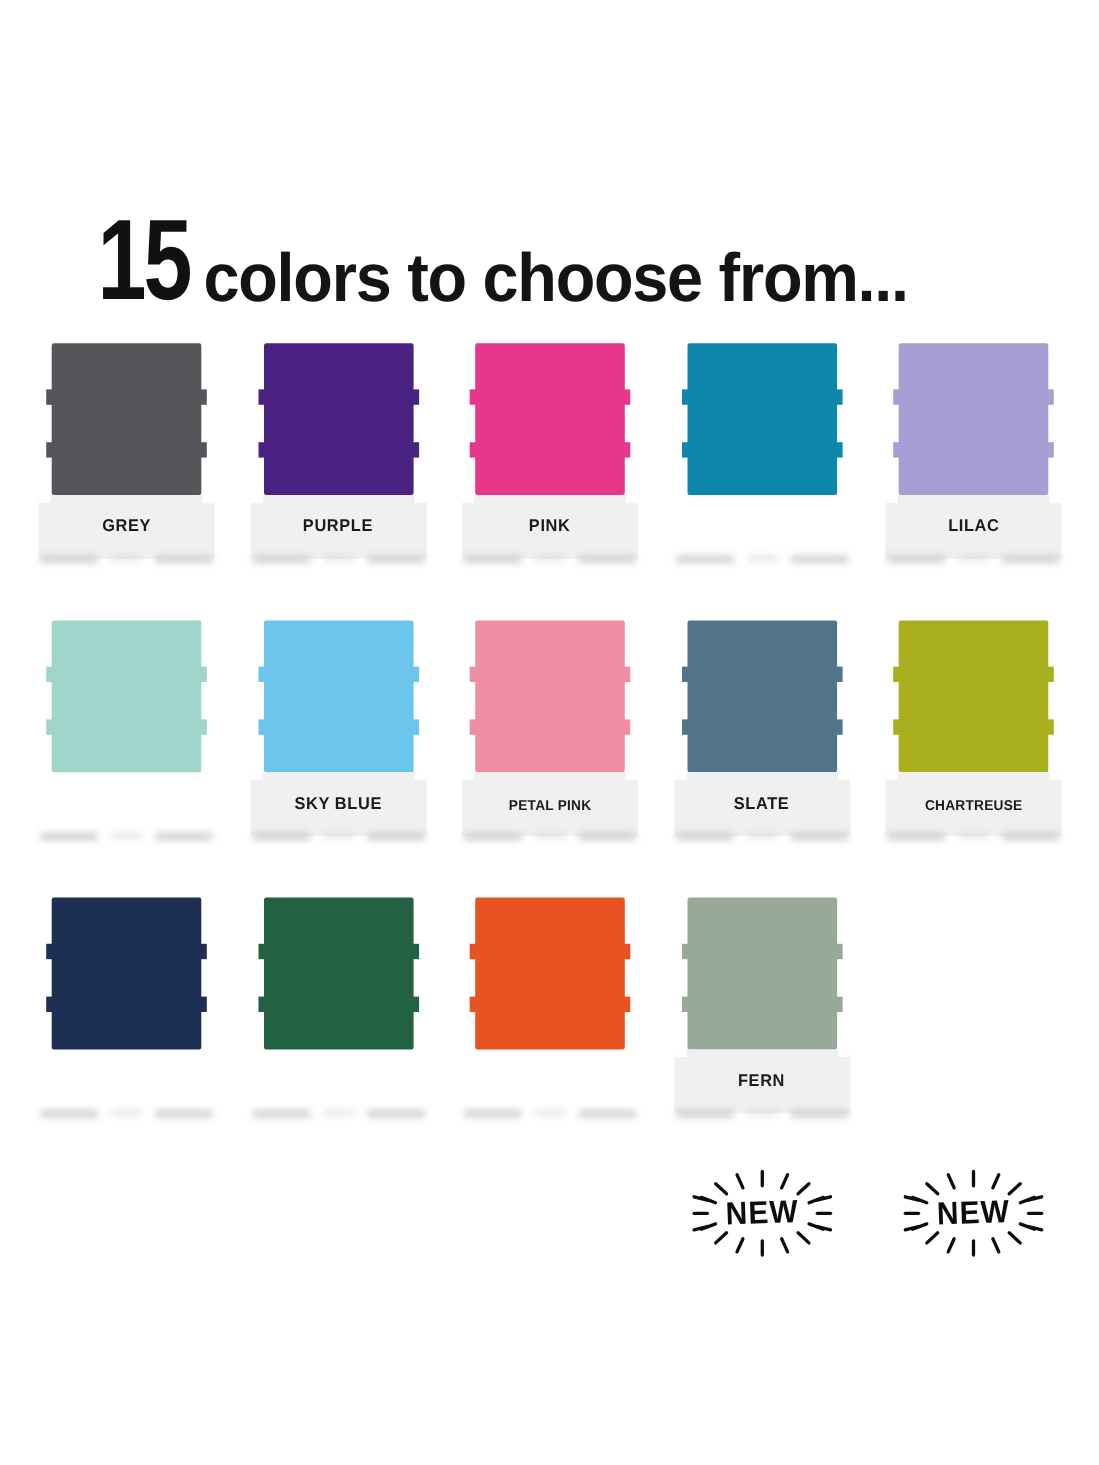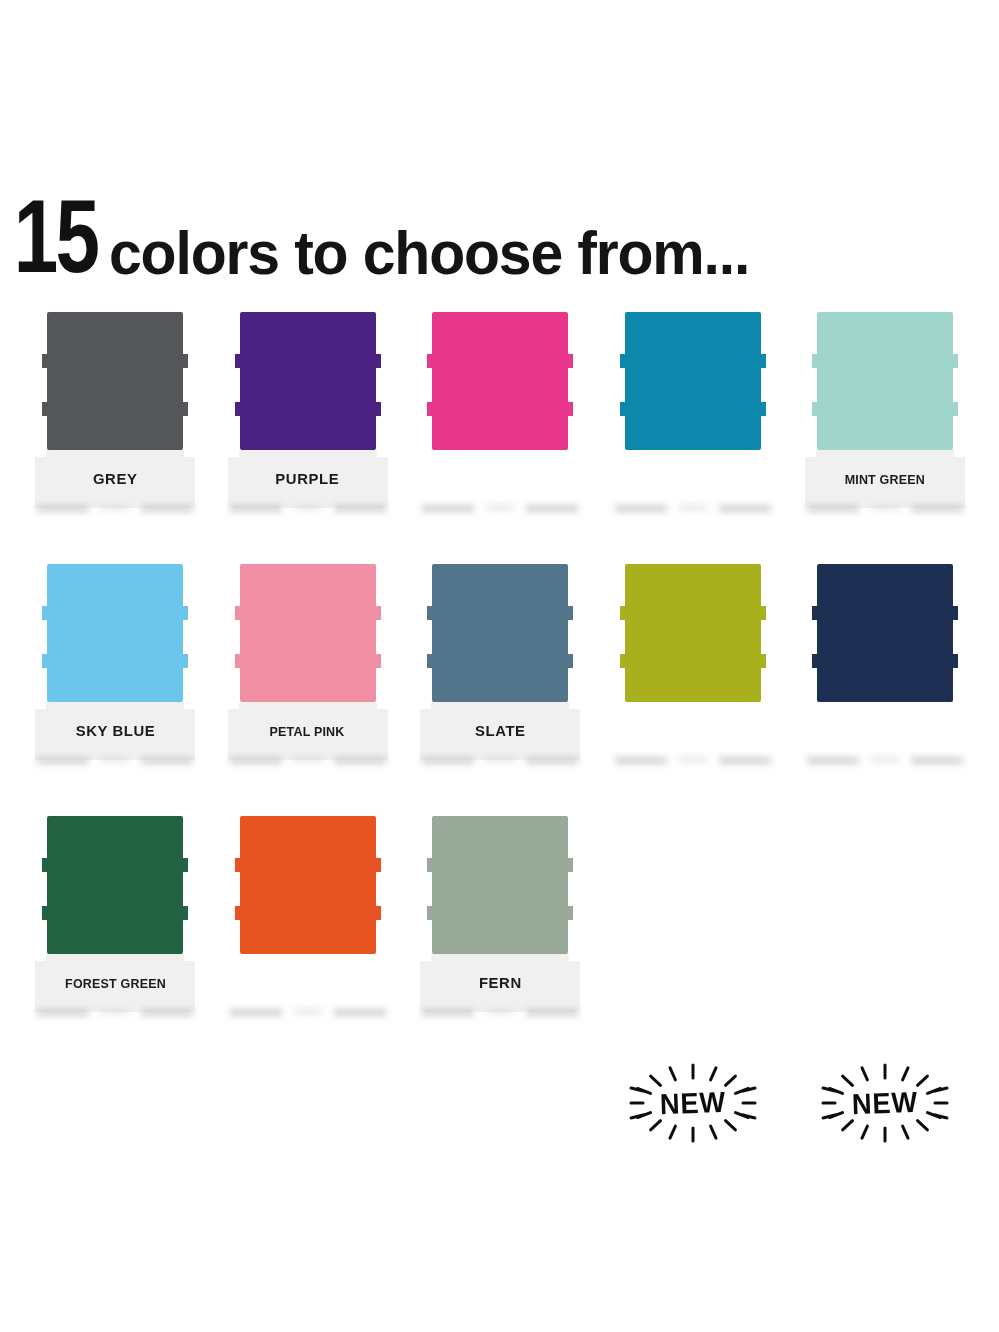--- a/index.html
+++ b/index.html
@@ -14,21 +14,21 @@
     overflow: hidden;
     position: relative;
   }
 
   
   .title-wrap {
     position: absolute;
     left: 0;
     top: 196px;
     width: 934px;
-    text-align: left;
+    text-align: center;
     white-space: nowrap;
   }
   .title-number {
     font-family: "Liberation Sans", sans-serif;
     font-weight: bold;
     font-size: 93px;
     line-height: 1;
     color: #111111;
     letter-spacing: -3px;
     display: inline-block;
@@ -230,20 +230,23 @@
       </div>
     </div>
     <div class="cell">
       <div class="card">
         <div class="chip" style="background: rgb(232, 54, 138);">
           <span class="tab l t" style="background: rgb(232, 54, 138);"></span>
           <span class="tab r t" style="background: rgb(232, 54, 138);"></span>
           <span class="tab l b" style="background: rgb(232, 54, 138);"></span>
           <span class="tab r b" style="background: rgb(232, 54, 138);"></span>
         </div>
+        <div class="label-card">
+          <div class="label-text">PINK</div>
+        </div>
       </div>
       <div class="shadow">
         <span class="s1"></span>
         <span class="s2"></span>
         <span class="s3"></span>
       </div>
     </div>
     <div class="cell">
       <div class="card">
         <div class="chip" style="background: rgb(14, 135, 173);">
@@ -254,29 +257,44 @@
         </div>
       </div>
       <div class="shadow">
         <span class="s1"></span>
         <span class="s2"></span>
         <span class="s3"></span>
       </div>
     </div>
     <div class="cell">
       <div class="card">
+        <div class="chip" style="background: rgb(167, 158, 212);">
+          <span class="tab l t" style="background: rgb(167, 158, 212);"></span>
+          <span class="tab r t" style="background: rgb(167, 158, 212);"></span>
+          <span class="tab l b" style="background: rgb(167, 158, 212);"></span>
+          <span class="tab r b" style="background: rgb(167, 158, 212);"></span>
+        </div>
+        <div class="label-card">
+          <div class="label-text">LILAC</div>
+        </div>
+      </div>
+      <div class="shadow">
+        <span class="s1"></span>
+        <span class="s2"></span>
+        <span class="s3"></span>
+      </div>
+    </div>
+    <div class="cell">
+      <div class="card">
         <div class="chip" style="background: rgb(159, 213, 202);">
           <span class="tab l t" style="background: rgb(159, 213, 202);"></span>
           <span class="tab r t" style="background: rgb(159, 213, 202);"></span>
           <span class="tab l b" style="background: rgb(159, 213, 202);"></span>
           <span class="tab r b" style="background: rgb(159, 213, 202);"></span>
         </div>
-        <div class="label-card">
-          <div class="label-text long">MINT GREEN</div>
-        </div>
       </div>
       <div class="shadow">
         <span class="s1"></span>
         <span class="s2"></span>
         <span class="s3"></span>
       </div>
     </div>
     <div class="cell">
       <div class="card">
         <div class="chip" style="background: rgb(108, 197, 234);">
@@ -332,20 +350,23 @@
       </div>
     </div>
     <div class="cell">
       <div class="card">
         <div class="chip" style="background: rgb(169, 176, 30);">
           <span class="tab l t" style="background: rgb(169, 176, 30);"></span>
           <span class="tab r t" style="background: rgb(169, 176, 30);"></span>
           <span class="tab l b" style="background: rgb(169, 176, 30);"></span>
           <span class="tab r b" style="background: rgb(169, 176, 30);"></span>
         </div>
+        <div class="label-card">
+          <div class="label-text long">CHARTREUSE</div>
+        </div>
       </div>
       <div class="shadow">
         <span class="s1"></span>
         <span class="s2"></span>
         <span class="s3"></span>
       </div>
     </div>
     <div class="cell">
       <div class="card">
         <div class="chip" style="background: rgb(29, 47, 82);">
@@ -361,23 +382,20 @@
         <span class="s3"></span>
       </div>
     </div>
     <div class="cell">
       <div class="card">
         <div class="chip" style="background: rgb(34, 97, 65);">
           <span class="tab l t" style="background: rgb(34, 97, 65);"></span>
           <span class="tab r t" style="background: rgb(34, 97, 65);"></span>
           <span class="tab l b" style="background: rgb(34, 97, 65);"></span>
           <span class="tab r b" style="background: rgb(34, 97, 65);"></span>
-        </div>
-        <div class="label-card">
-          <div class="label-text long">FOREST GREEN</div>
         </div>
       </div>
       <div class="shadow">
         <span class="s1"></span>
         <span class="s2"></span>
         <span class="s3"></span>
       </div>
     </div>
     <div class="cell">
       <div class="card">

